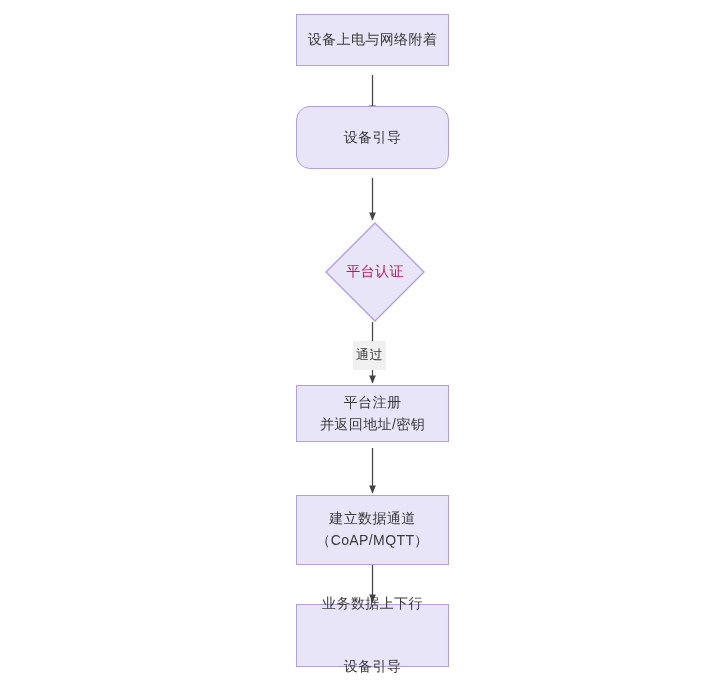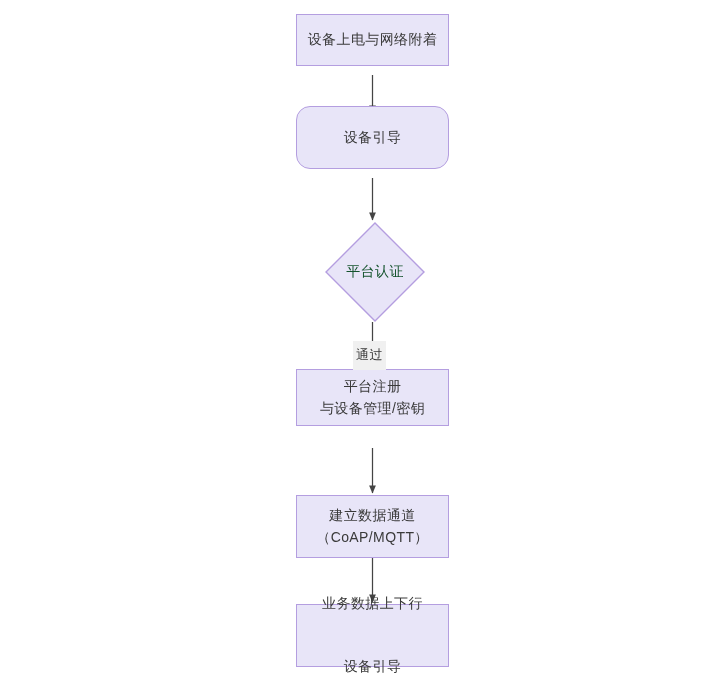--- a/index.html
+++ b/index.html
@@ -79,21 +79,21 @@
   }
   .node-diamond .diamond-label {
     position: absolute;
     left: 0;
     top: 0;
     width: 100%;
     height: 100%;
     display: flex;
     align-items: center;
     justify-content: center;
-    color: #14532d;
+    color: #be185d;
     font-size: 14px;
     letter-spacing: 0.4px;
     white-space: nowrap;
   }
 
   
   .edge-label {
     position: absolute;
     background: #f0f0f0;
     color: #3a3a3a;
@@ -140,26 +140,26 @@
 
     <div class="node-diamond" style="left:325px; top:222px;">
       <svg class="diamond-shape" viewBox="0 0 100 100" preserveAspectRatio="none">
         <polygon points="50,1 99,50 50,99 1,50" fill="#e8e5f8" stroke="#b49ee0" stroke-width="1.4"></polygon>
       </svg>
       <div class="diamond-label">平台认证</div>
     </div>
 
     <div class="edge-label" style="left:353px; top:341px;">通过</div>
 
-    <div class="node-box" style="left:296px; top:369px; width:153px; height:57px;">
+    <div class="node-box" style="left:296px; top:385px; width:153px; height:57px;">
       <span class="line">平台注册</span>
-      <span class="line">与设备管理/密钥</span>
+      <span class="line">并返回地址/密钥</span>
     </div>
 
-    <div class="node-box" style="left:296px; top:495px; width:153px; height:63px;">
+    <div class="node-box" style="left:296px; top:495px; width:153px; height:70px;">
       <span class="line">建立数据通道</span>
       <span class="line">（CoAP/MQTT）</span>
     </div>
 
     <div class="node-box" style="left:296px; top:604px; width:153px; height:63px;gap:41px;">
       <span class="line">业务数据上下行</span>
       <span class="line">设备引导</span>
     </div>
 
   </div>

